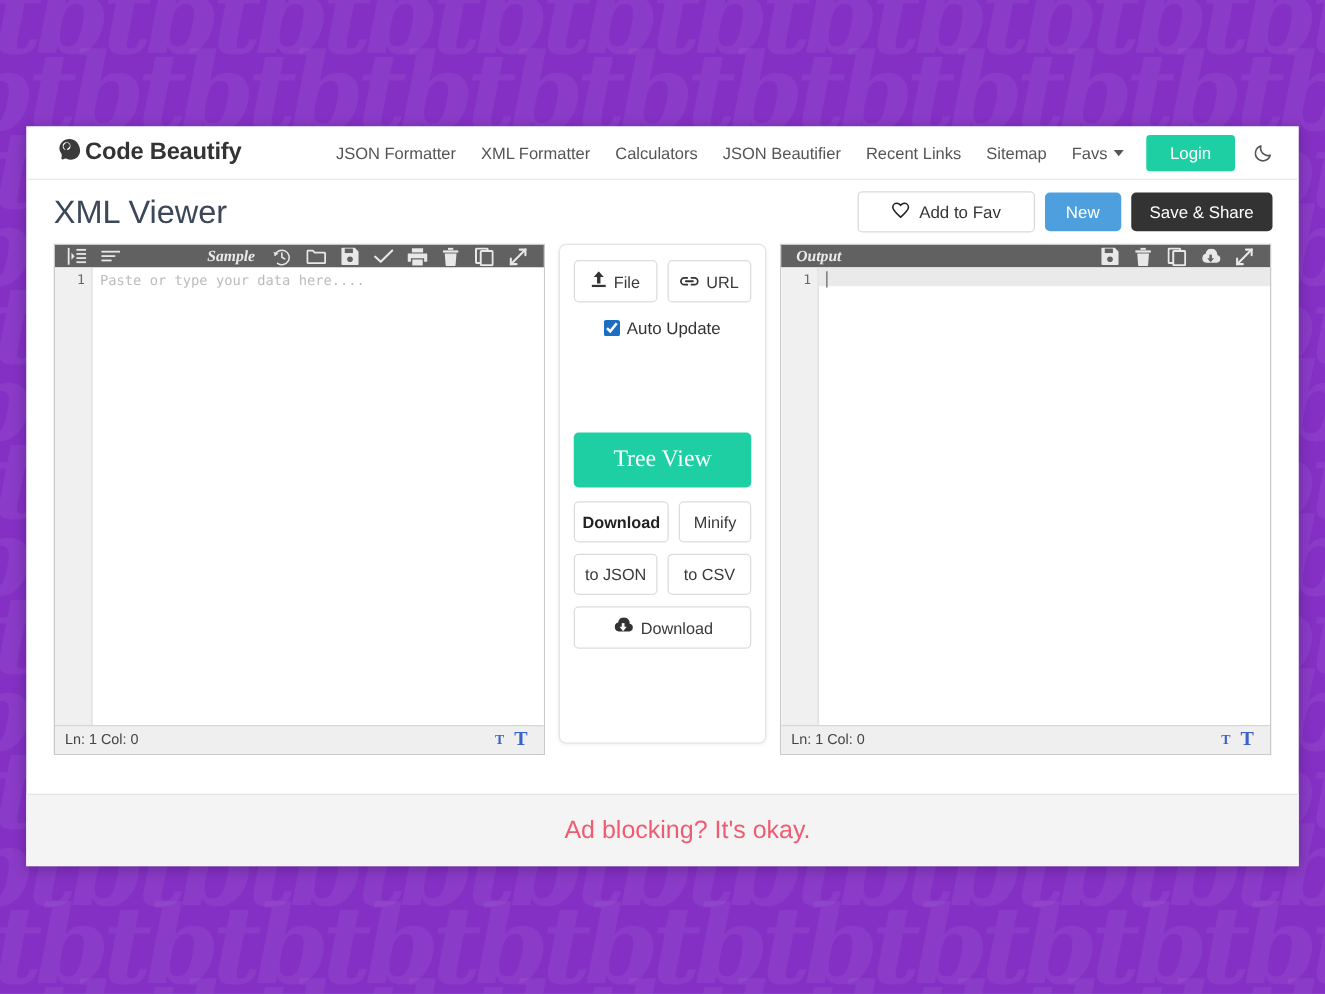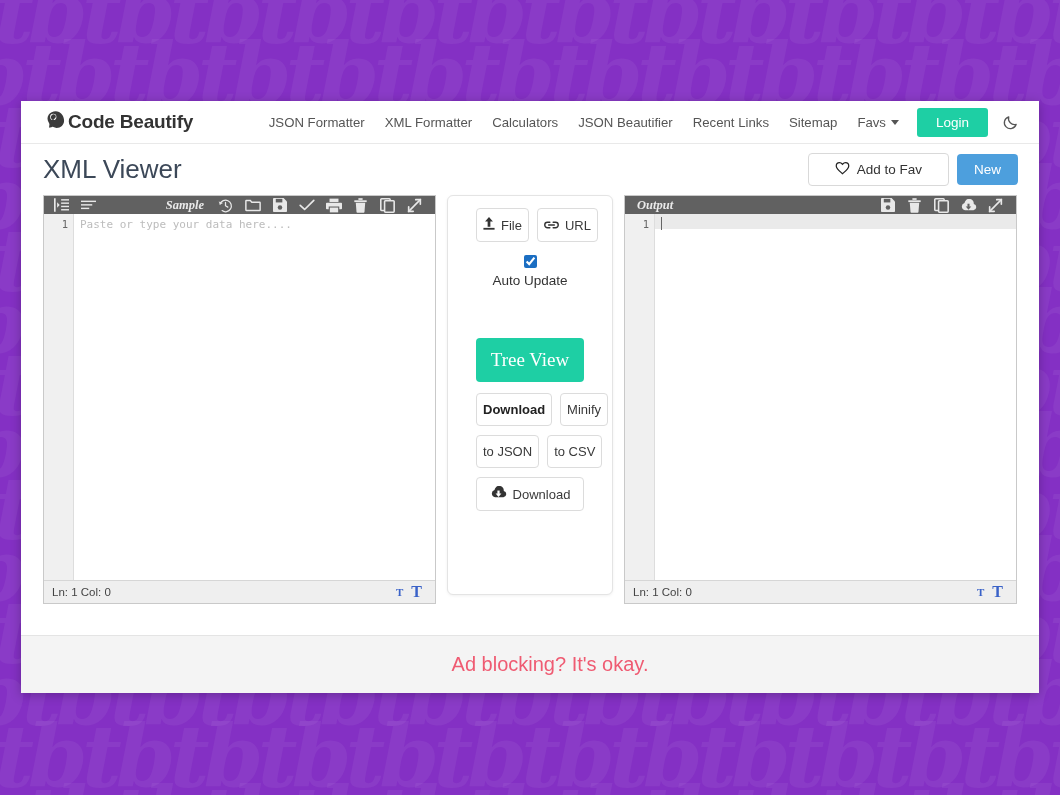--- a/index.html
+++ b/index.html
@@ -270,21 +270,21 @@
   .font-sm { font-size: 11px; }
   .font-lg { font-size: 16px; }
 
   
   #control-card {
     width: 166px;
     background: #fff;
     border: 1px solid #e4e4e4;
     border-radius: 6px;
     box-shadow: 0 1px 3px rgba(0,0,0,0.06);
-    padding: 12px 28px;
+    padding: 12px 11px;
     display: flex;
     flex-direction: column;
     align-items: center;
     gap: 0;
     height: 400px;
     align-self: flex-start;
     margin-top: 0;
   }
   .ctl-row {
     display: flex;
@@ -307,24 +307,23 @@
     gap: 6px;
     flex: 1 1 0;
     white-space: nowrap;
   }
   .ctl-btn.bold { font-weight: 700; color: #222; }
   .ctl-btn.wide { width: 100%; flex: none; }
   #auto-update-row {
     display: flex;
     align-items: center;
     gap: 5px;
-    margin: 13px 0 2px 0;
+    margin: 13px 0 28px 0;
     font-size: 13.5px;
     color: #333;
-    flex-direction: column;
   }
   #auto-update-row input { margin: 0; width: 13px; height: 13px; cursor: pointer; accent-color: #1b6ec2; }
   #tree-view-btn {
     width: 100%;
     background: #1ecfa4;
     color: #fff;
     border: none;
     border-radius: 4px;
     font-size: 19px;
     padding: 11px 0;
@@ -415,20 +414,21 @@
     <div class="title-actions">
       <button class="btn-fav">
         <span>
           <svg width="15" height="14" viewBox="0 0 24 22" fill="none" stroke="#222" stroke-width="2">
             <path d="M12 20.2l-1.5-1.4C5.2 14.1 2 11.2 2 7.6 2 4.7 4.3 2.4 7.2 2.4c1.6 0 3.2.8 4.8 2.6 1.6-1.8 3.2-2.6 4.8-2.6 2.9 0 5.2 2.3 5.2 5.2 0 3.6-3.2 6.5-8.5 11.2L12 20.2z"></path>
           </svg>
         </span>
         <span>Add to Fav</span>
       </button>
       <button class="btn-new">New</button>
+      <button class="btn-save-share">Save &amp; Share</button>
     </div>
   </div>
 
   <div id="main">
 
     <div class="editor-panel">
       <div class="editor-toolbar">
 
         <span class="tb-icon">
           <svg width="15" height="14" viewBox="0 0 20 18" fill="#e8e8e8">

